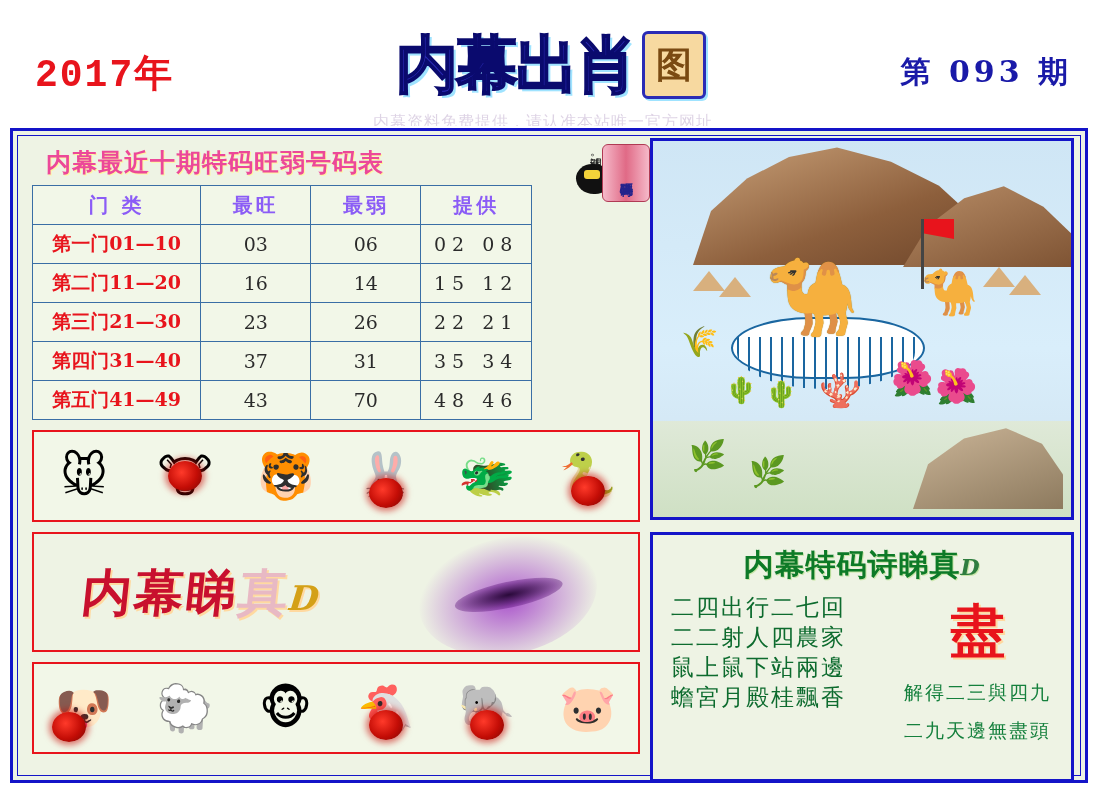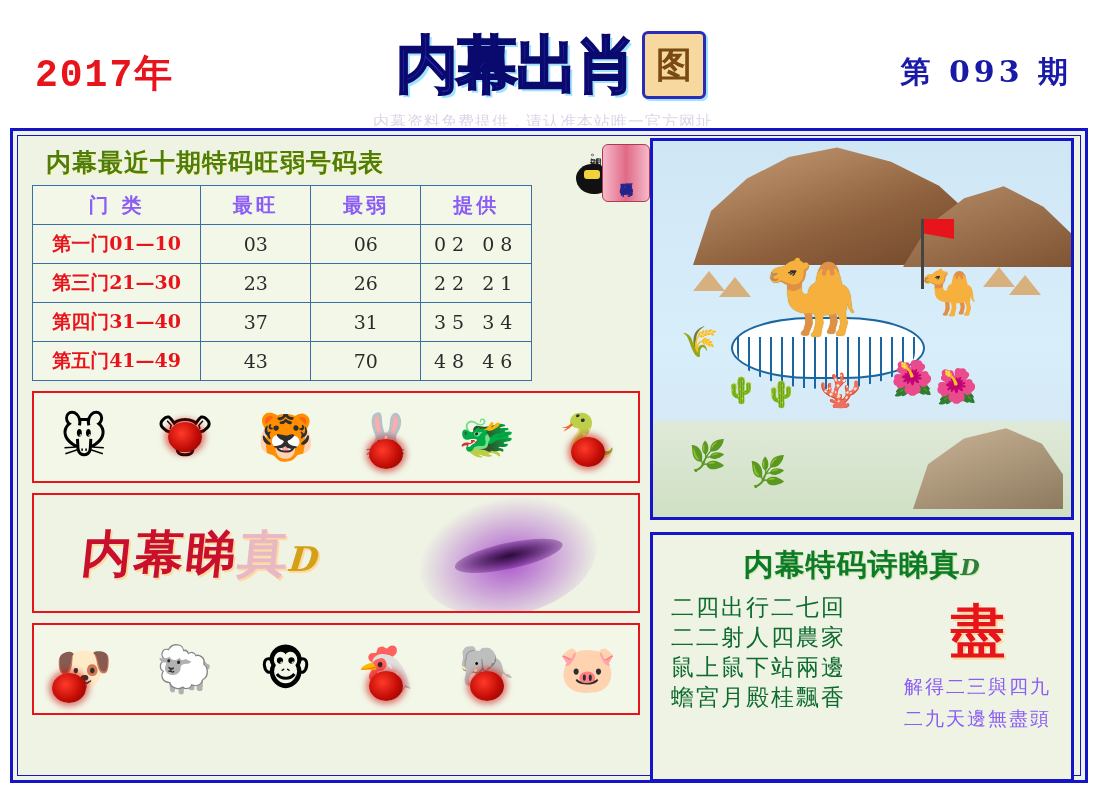--- a/index.html
+++ b/index.html
@@ -63,21 +63,21 @@
   }
   .frame-inner{
     position:absolute;inset:4px;border:1px solid #1414c8;
     box-sizing:border-box;
   }
 
   
   .left-col{position:absolute;left:18px;top:138px;width:620px;}
 
   .tbl-title{
-    font-size:25px;font-weight:bold;color:#4d7c0f;
+    font-size:25px;font-weight:bold;color:#ec4899;
     font-family:Liberation Serif, serif;
     letter-spacing:1px;margin:8px 0 6px 28px;
     text-shadow:1px 1px 0 #fff7a0;
   }
   table.main-tbl{
     border-collapse:collapse;margin-left:14px;background:#f2f7e8;
     width:500px;
   }
   table.main-tbl td,table.main-tbl th{
     border:1px solid #3a6ea5;
@@ -243,21 +243,21 @@
     font-size:23px;color:#0d6b2e;line-height:30px;
     font-family:"DejaVu Serif","Liberation Serif",serif;
     letter-spacing:2px;
   }
   .bigchar{
     font-size:56px;color:#e8141c;font-weight:bold;margin-top:2px;
     font-family:"DejaVu Serif","Liberation Serif",serif;
     text-shadow:2px 2px 0 #ffd9a0;
   }
   .rline{
-    font-size:19px;color:#8b5cf6;line-height:32px;
+    font-size:19px;color:#15803d;line-height:32px;margin-top:6px;
     font-family:"DejaVu Serif","Liberation Serif",serif;letter-spacing:2px;
   }
 </style>
 </head>
 <body>
 
 <div class="header">
   <div class="year">2017年</div>
 
   <div class="title-art">
@@ -290,20 +290,26 @@
         <th class="col-n">最弱</th>
         <th class="col-p">提供</th>
       </tr>
     </thead>
     <tbody>
       <tr>
         <td class="door">第一门01—10</td>
         <td class="num">03</td>
         <td class="num">06</td>
         <td class="prov">02  08</td>
+      </tr>
+      <tr>
+        <td class="door">第二门11—20</td>
+        <td class="num">16</td>
+        <td class="num">14</td>
+        <td class="prov">15  12</td>
       </tr>
       <tr>
         <td class="door">第三门21—30</td>
         <td class="num">23</td>
         <td class="num">26</td>
         <td class="prov">22  21</td>
       </tr>
       <tr>
         <td class="door">第四门31—40</td>
         <td class="num">37</td>

